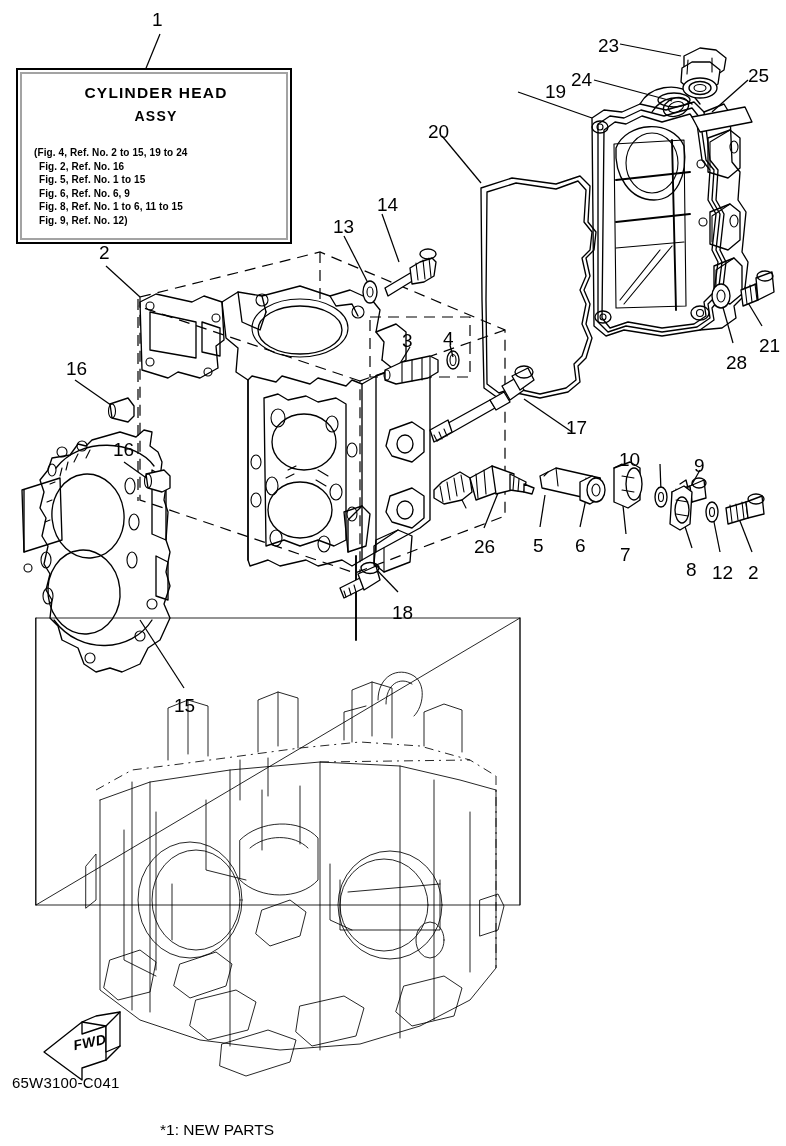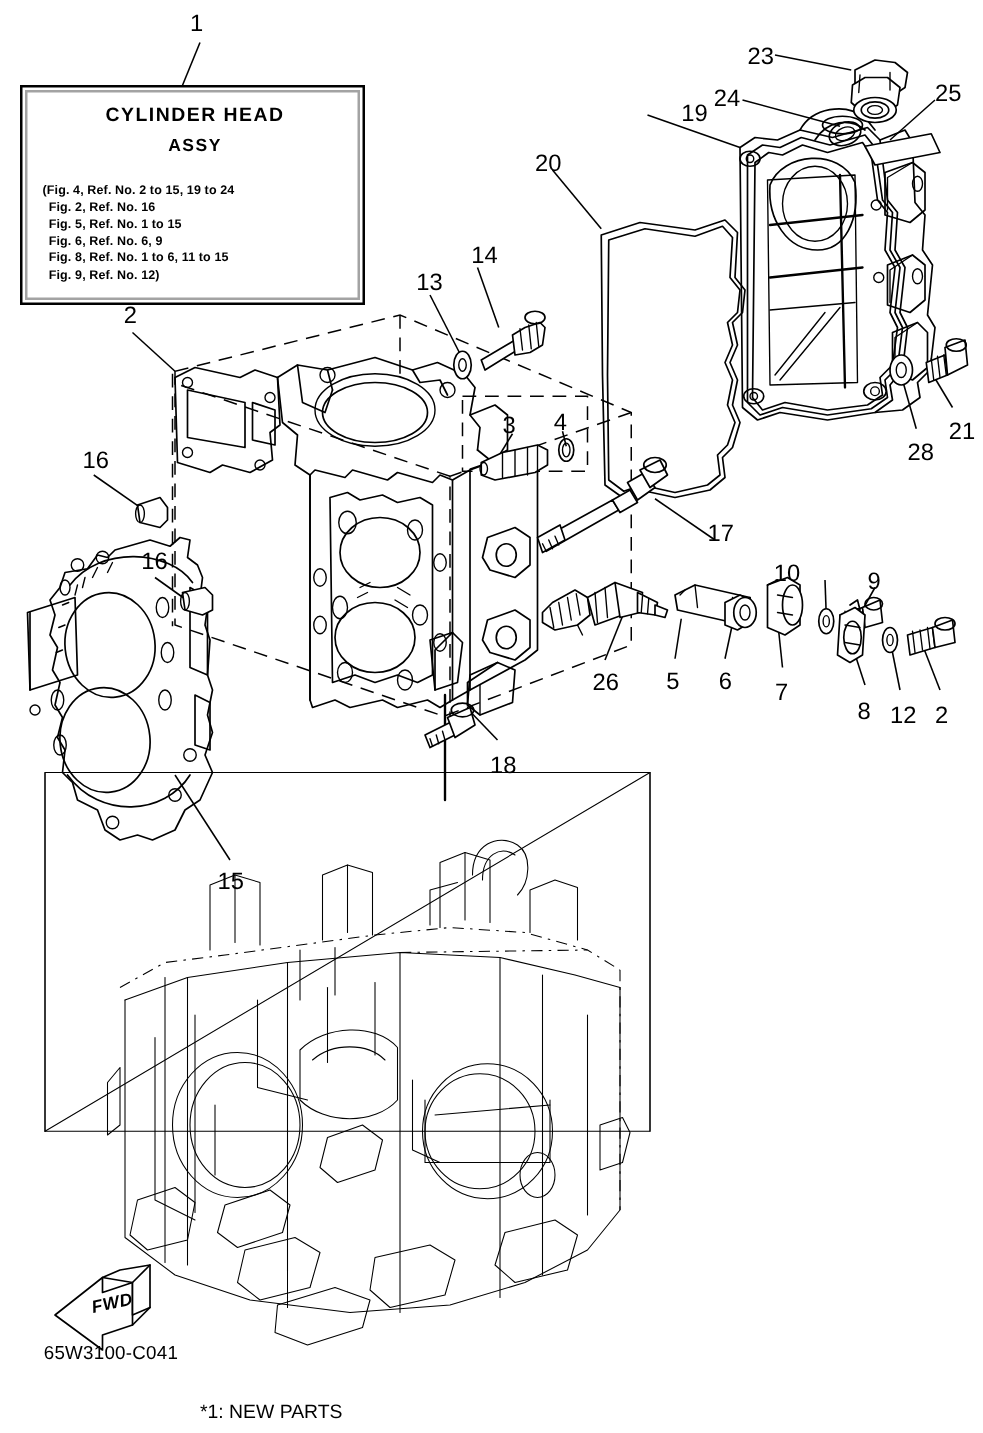--- a/index.html
+++ b/index.html
@@ -27,21 +27,21 @@
   .t-lines{font-weight:bold;font-size:10px;line-height:13.6px;letter-spacing:0.1px;}
   .t-lines div{white-space:nowrap;}
   .t-lines div.indent{padding-left:5px;}
 
   .callout{
     position:absolute;font-size:19px;font-weight:400;
     font-family:"Liberation Sans", sans-serif;
     color:#000;line-height:1;white-space:nowrap;
   }
   .footer-code{
-    position:absolute;left:12px;top:1074px;font-size:15px;letter-spacing:0.2px;margin-left:23px;
+    position:absolute;left:12px;top:1074px;font-size:15px;letter-spacing:0.2px;
   }
   .footer-note{
     position:absolute;left:160px;top:1098px;font-size:15.5px;line-height:21px;margin-top:21px;
   }
   .footer-note div{white-space:nowrap;}
   .fwdtext{
     position:absolute;font-size:14px;font-weight:bold;font-style:italic;
     letter-spacing:0.5px;color:#000;
     transform:rotate(-12deg);
   }

